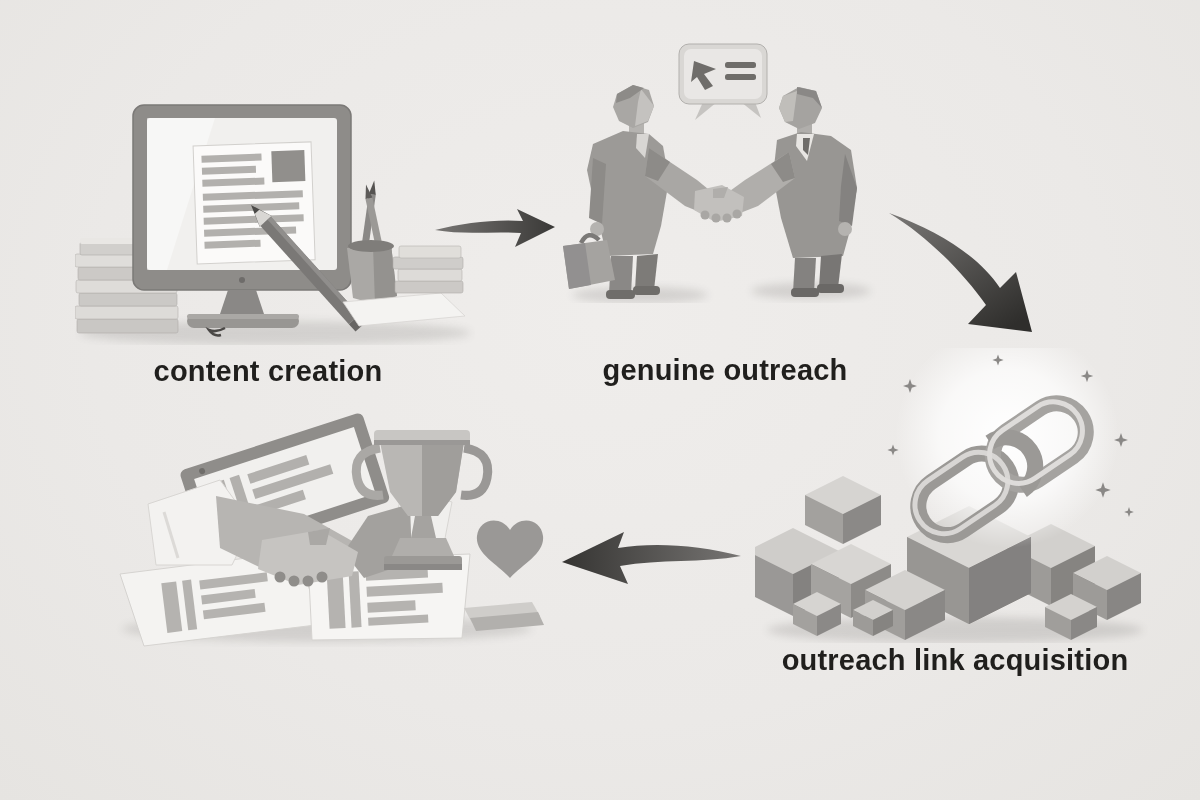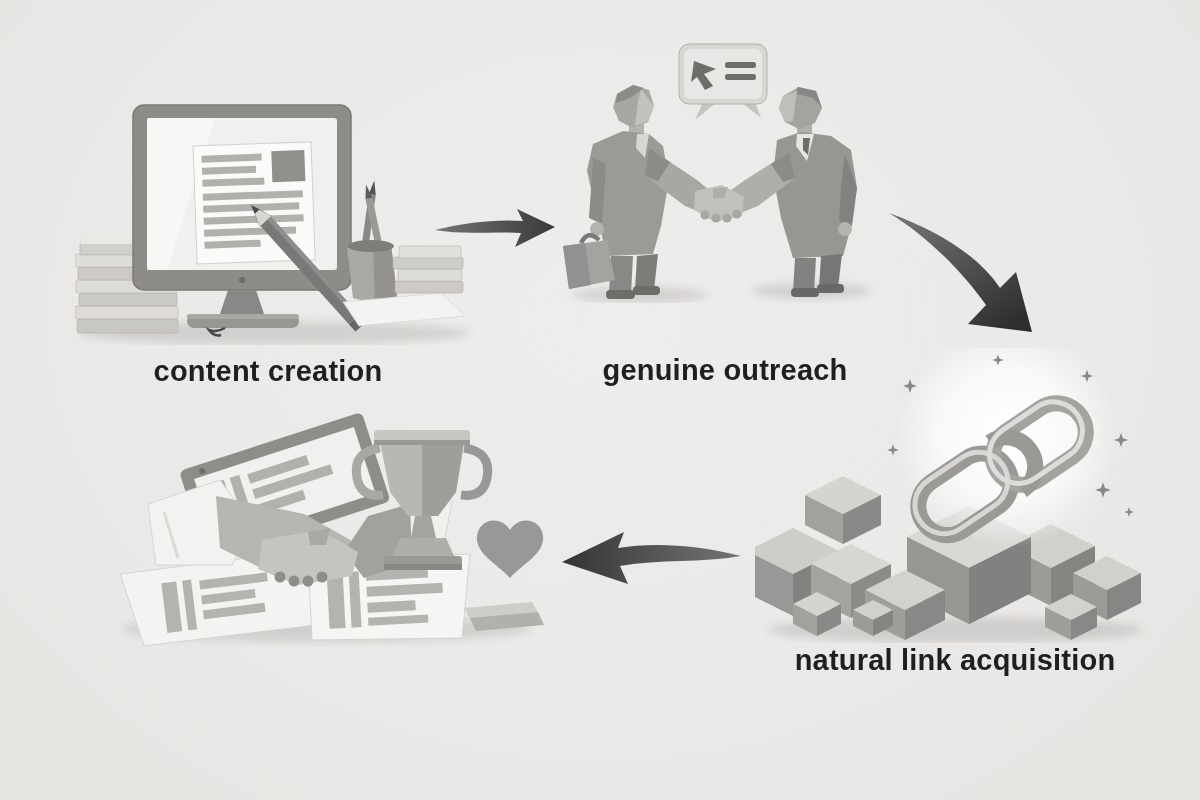--- a/index.html
+++ b/index.html
@@ -262,21 +262,21 @@
         <path transform="translate(155,38)" d="M0,-7 L1.8,-1.8 L7,0 L1.8,1.8 L0,7 L-1.8,1.8 L-7,0 L-1.8,-1.8 Z"></path>
         <path transform="translate(243,12) scale(0.8)" d="M0,-7 L1.8,-1.8 L7,0 L1.8,1.8 L0,7 L-1.8,1.8 L-7,0 L-1.8,-1.8 Z"></path>
         <path transform="translate(332,28) scale(0.9)" d="M0,-7 L1.8,-1.8 L7,0 L1.8,1.8 L0,7 L-1.8,1.8 L-7,0 L-1.8,-1.8 Z"></path>
         <path transform="translate(366,92)" d="M0,-7 L1.8,-1.8 L7,0 L1.8,1.8 L0,7 L-1.8,1.8 L-7,0 L-1.8,-1.8 Z"></path>
         <path transform="translate(348,142) scale(1.1)" d="M0,-7 L1.8,-1.8 L7,0 L1.8,1.8 L0,7 L-1.8,1.8 L-7,0 L-1.8,-1.8 Z"></path>
         <path transform="translate(138,102) scale(0.8)" d="M0,-7 L1.8,-1.8 L7,0 L1.8,1.8 L0,7 L-1.8,1.8 L-7,0 L-1.8,-1.8 Z"></path>
         <path transform="translate(374,164) scale(0.7)" d="M0,-7 L1.8,-1.8 L7,0 L1.8,1.8 L0,7 L-1.8,1.8 L-7,0 L-1.8,-1.8 Z"></path>
       </g>
     </svg>
   </div>
-  <div class="stage-label" style="left:755px;top:644px;width:400px;">natural link acquisition</div>
+  <div class="stage-label" style="left:755px;top:644px;width:400px;">outreach link acquisition</div>
 
   <div class="stage" style="left:112px;top:412px;width:440px;height:235px;">
     <svg width="440" height="235" viewBox="0 0 440 235">
       <defs>
         <filter id="blur4" x="-40%" y="-40%" width="180%" height="180%">
             <feGaussianBlur stdDeviation="4"></feGaussianBlur>
           </filter>
       </defs>
       <ellipse cx="215" cy="217" rx="205" ry="13" fill="#3c3a38" opacity="0.14" filter="url(#blur4)"></ellipse>
 

